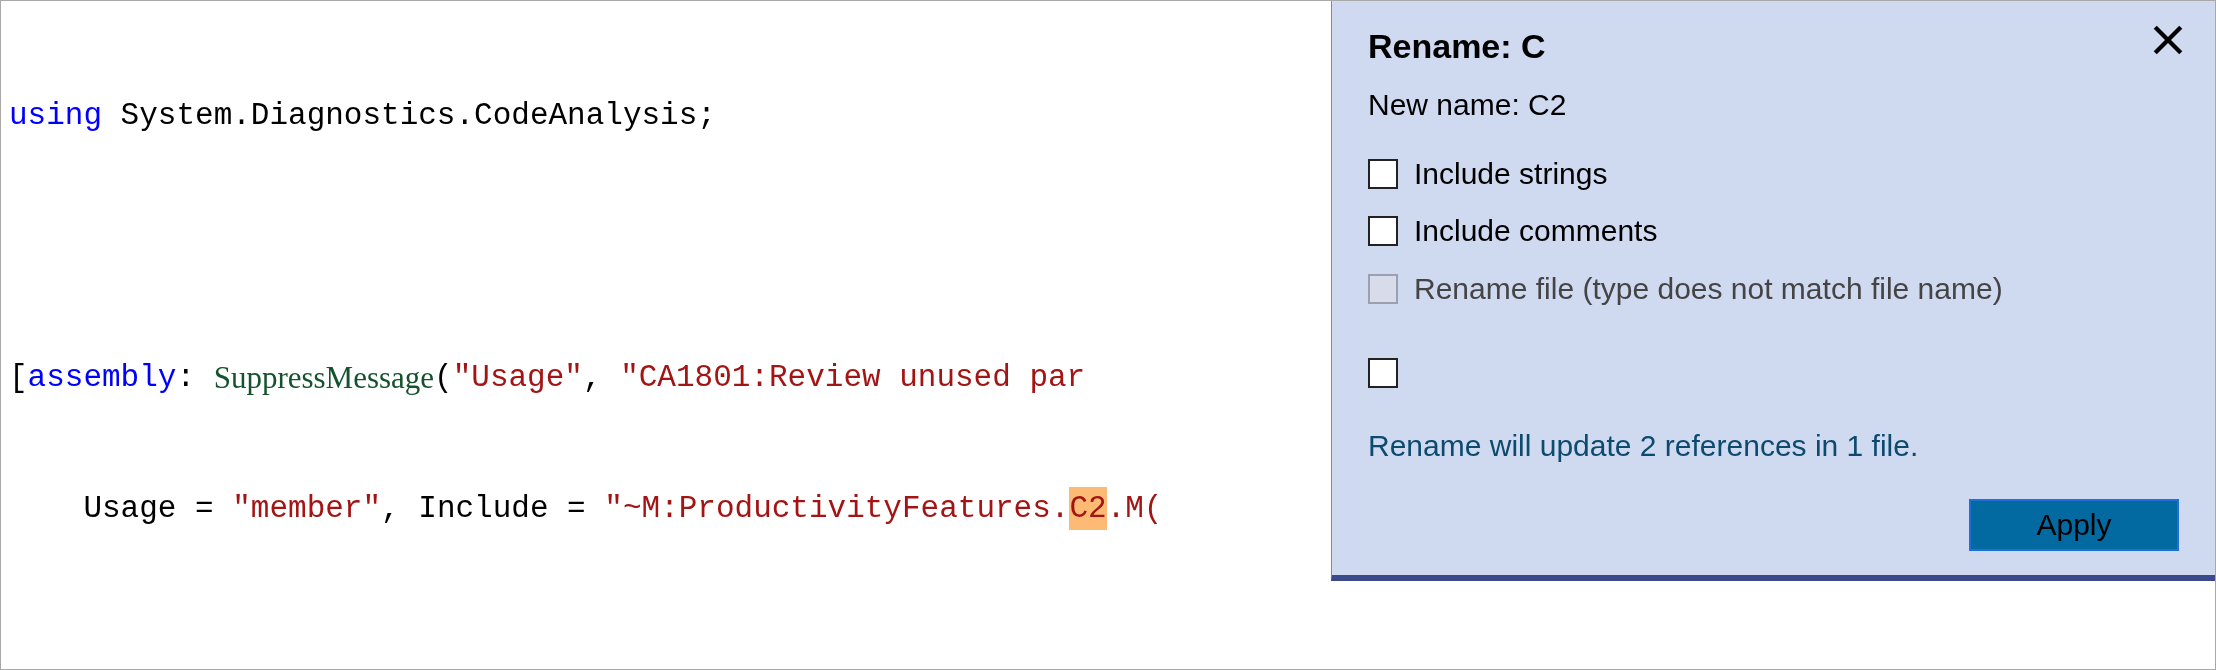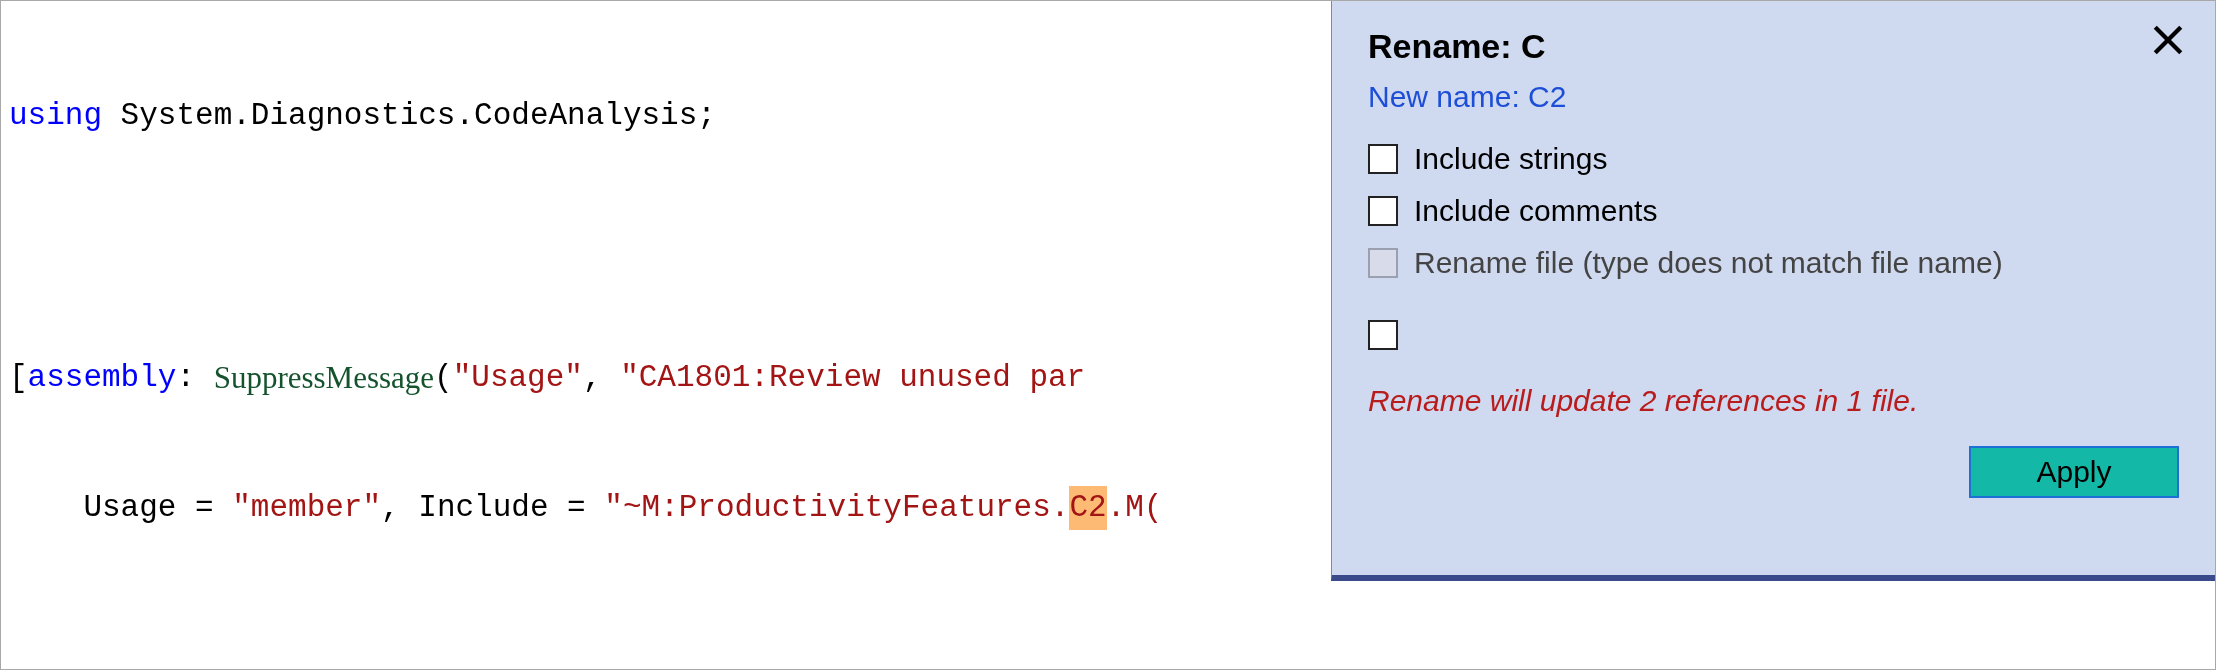--- a/index.html
+++ b/index.html
@@ -10,65 +10,65 @@
     flex: 1;
     position: relative;
     font-family: Consolas, "Courier New", monospace;
     font-size: 31px;
     line-height: 1.4;
     padding: 6px 0 0 8px;
     white-space: pre;
     color: #000;
     overflow: hidden;
   }
-  .editor .line { height: 44px; display: flex; align-items: center; }
+  .editor .line { height: 44px; display: flex; align-items: flex-end; }
   .kw { color: #0000ff; }
   .type { color: #14532d; font-family: Liberation Serif, serif; }
   .str { color: #a31515; }
   .hl-rename { background: #fdba74; }
   .blank { height: 44px; }
 
   .panel {
     width: 884px;
     background: #cfd9ef;
     border-left: 1px solid #7a88b8;
     border-bottom: 6px solid #3a4a8a;
     padding: 26px 36px 24px 36px;
     position: relative;
     display: flex;
     flex-direction: column;
-    gap: 10px;
+    gap: 18px;
     height: 580px;
   }
   .panel-title { font-size: 34px; font-weight: 700; color: #000; margin-bottom: 4px; }
-  .panel-sub { font-size: 30px; color: #1d4ed8; margin-bottom: 14px; }
+  .panel-sub { font-size: 30px; color: #000000; margin-bottom: 14px; }
   .close-icon {
     position: absolute;
     top: 22px; right: 30px;
     width: 34px; height: 34px;
     cursor: pointer;
   }
   .close-icon svg { width: 100%; height: 100%; }
 
   .chk-row { display: flex; align-items: center; gap: 16px; font-size: 30px; color: #000; height: 42px; }
   .chk {
     width: 30px; height: 30px;
     border: 2px solid #222;
     background: #fff;
     display: inline-block;
   }
   .chk.disabled { background: #d8dcea; border-color: #9aa0b0; }
   .chk-row.disabled { color: #444; text-align: right; }
 
-  .status { font-size: 30px; color: #b91c1c; margin-top: 18px; font-style: italic; }
+  .status { font-size: 30px; color: #0c4a6e; margin-top: 18px; }
 
   .apply-row { display: flex; justify-content: flex-end; margin-top: 18px; }
   .apply-btn {
     width: 210px; height: 52px;
-    background: #14b8a6;
+    background: #0369a1;
     border: 2px solid #1e6fd6;
     font-size: 30px;
     color: #000;
     cursor: pointer;
   }
 </style>
 </head>
 <body>
 
 <div class="editor">

